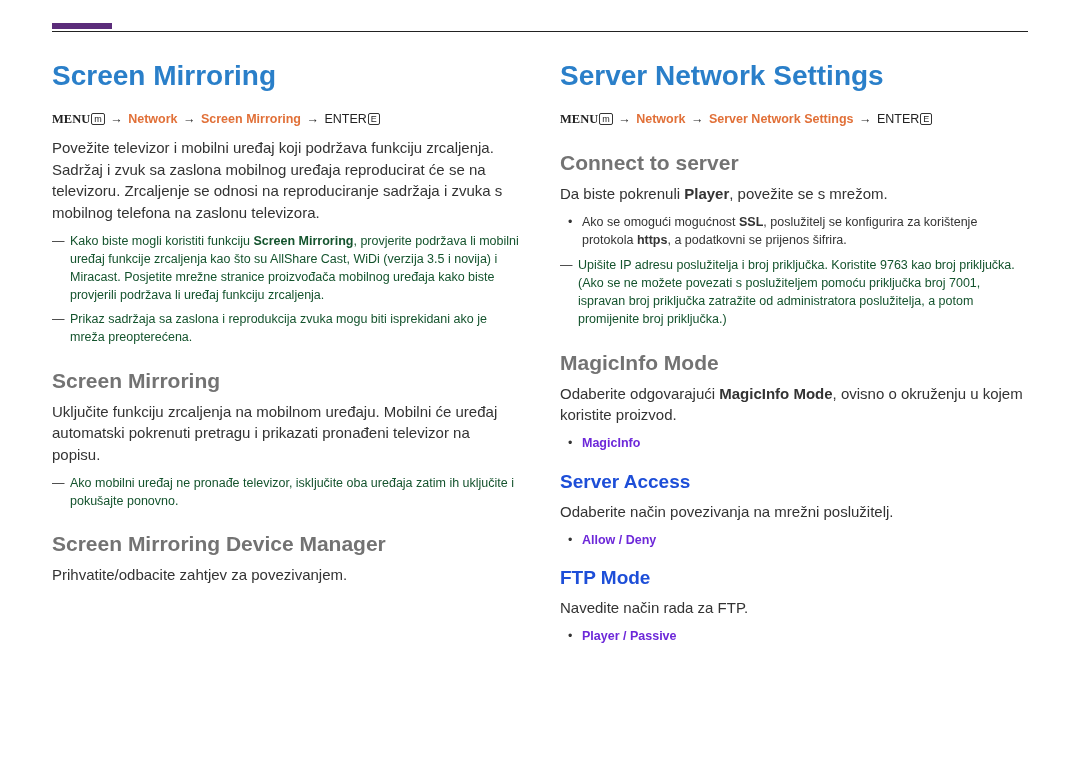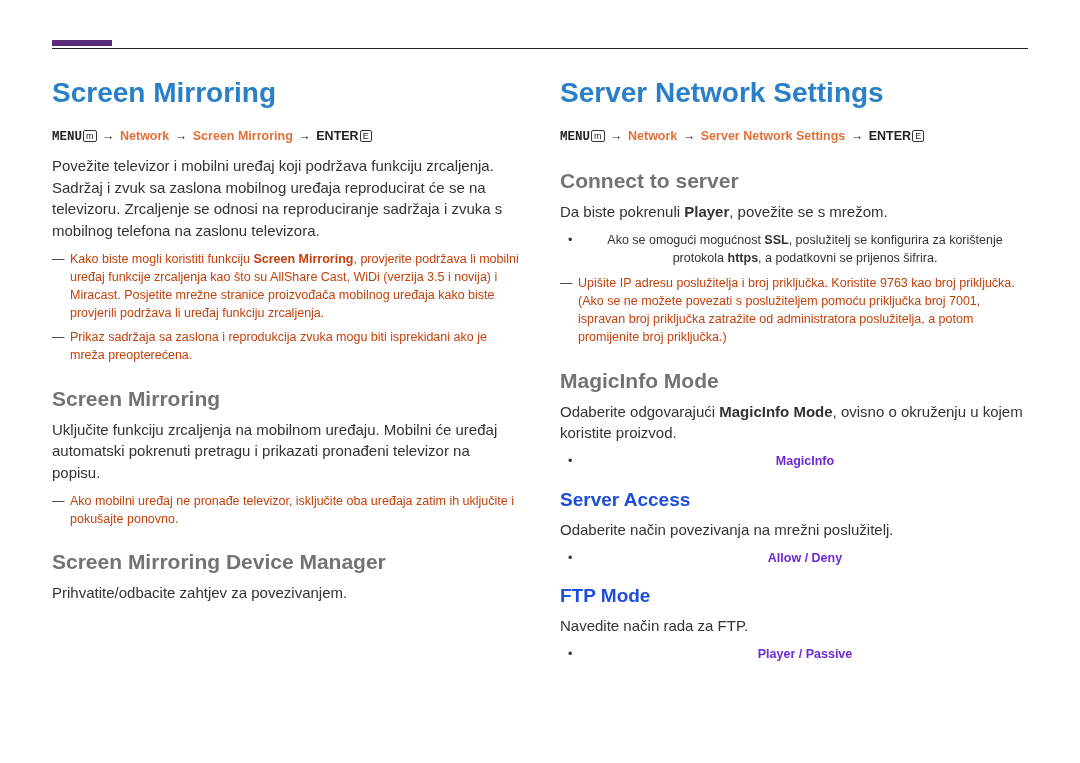--- a/index.html
+++ b/index.html
@@ -6,21 +6,21 @@
     margin: 0;
     padding: 0;
     font-family: "Segoe UI", Arial, sans-serif;
     background: #fff;
     color: #222;
     width: 1080px;
     height: 763px;
     box-sizing: border-box;
   }
   .page {
-    padding: 40px 52px 20px 52px;
+    padding: 23px 52px 20px 52px;
   }
   .stripe {
     width: 60px;
     height: 6px;
     background: #5b2c7a;
     margin-bottom: 2px;
   }
   hr.rule {
     border: none;
     border-top: 1px solid #222;
@@ -50,24 +50,24 @@
     color: #1d4ed8;
     font-weight: 600;
     font-size: 19px;
     margin: 18px 0 8px 0;
   }
   .path {
     font-size: 12.5px;
     margin: 0 0 8px 0;
     line-height: 1.5;
   }
-  .path .menu { font-weight: 700; color: #222; font-family: Liberation Mono, monospace; }
+  .path .menu { font-weight: 700; color: #222; font-family: Liberation Serif, serif; }
   .path .arrow { color: #222; padding: 0 2px; }
   .path .link { color: #e17038; font-weight: 700; }
-  .path .enterlbl { font-weight: 700; }
+  .path .enterlbl { font-weight: 400; }
   .icon-box {
     display: inline-block;
     border: 1px solid #333;
     border-radius: 2px;
     font-size: 9px;
     line-height: 10px;
     padding: 0 2px;
     vertical-align: 1px;
     margin-left: 1px;
   }
@@ -76,37 +76,36 @@
     line-height: 1.45;
     margin: 0 0 8px 0;
     color: #333;
   }
   .indented {
     position: relative;
     padding-left: 18px;
     font-size: 12.5px;
     line-height: 1.45;
     margin: 0 0 6px 0;
-    color: #c2410c;
+    color: #14532d;
   }
   .indented::before {
     content: "―";
     position: absolute;
     left: 0;
     top: 0;
     color: #333;
   }
   .dot-item {
     position: relative;
     padding-left: 22px;
     font-size: 12.5px;
     line-height: 1.5;
     margin: 0 0 6px 0;
     color: #333;
-    text-align: center;
   }
   .dot-item::before {
     content: "•";
     position: absolute;
     left: 8px;
     top: 0;
     color: #333;
   }
   b.inline { font-weight: 700; }
   .hl-orange { color: #6d28d9; font-weight: 700; }

